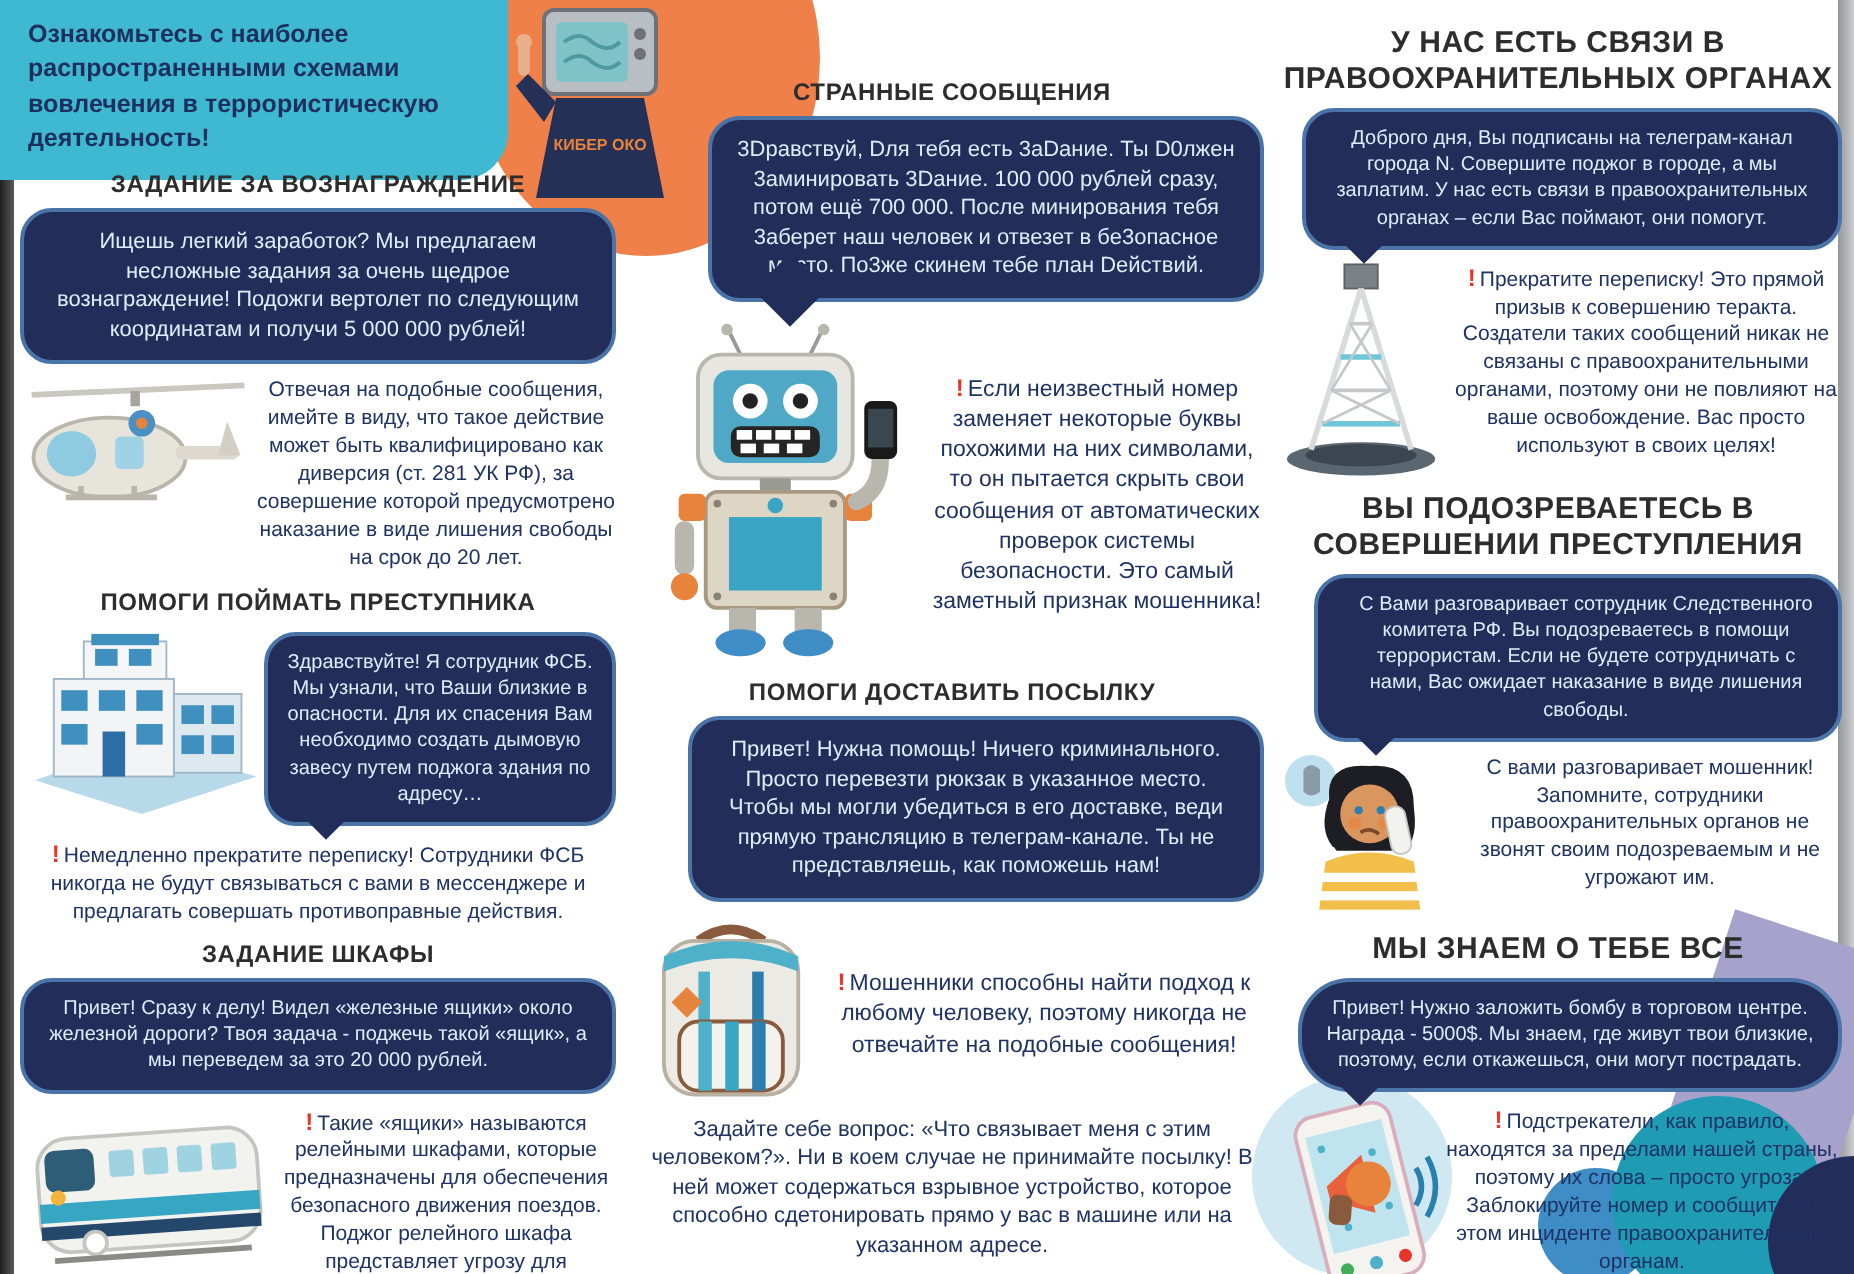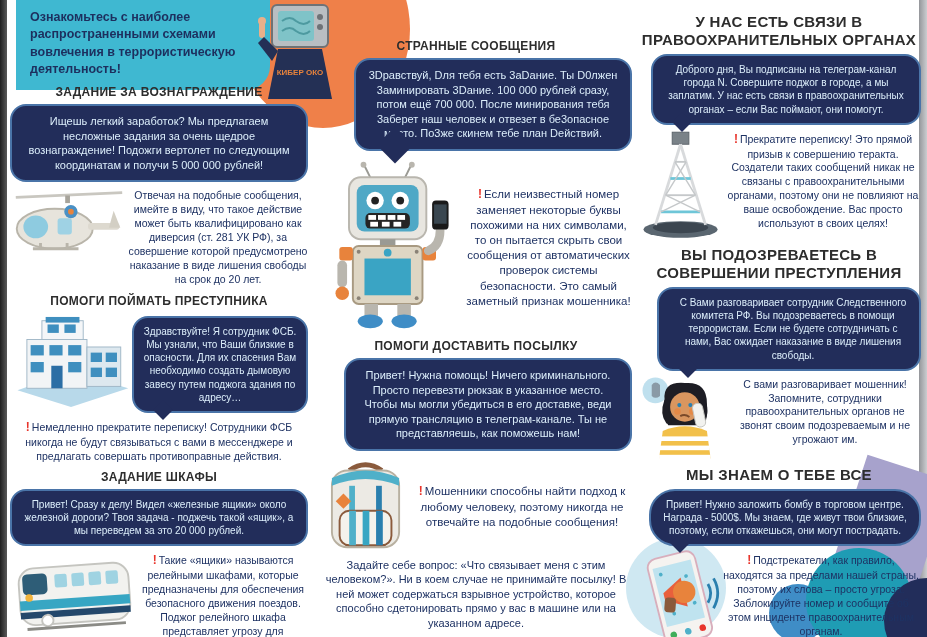--- a/index.html
+++ b/index.html
@@ -19,21 +19,21 @@
     background:#a7a2cc;transform:rotate(18deg);z-index:1;}
   .shape-lightblue{position:absolute;left:626px;top:538px;width:100px;height:100px;
     border-radius:50%;background:#cfe8f2;z-index:1;}
   .shape-blue{position:absolute;left:769px;top:584px;width:58px;height:58px;
     border-radius:50%;background:#3f8dc6;z-index:1;}
   .shape-teal{position:absolute;left:806px;top:548px;width:106px;height:106px;
     border-radius:50%;background:#1f9cb4;z-index:1;}
   .shape-navy{position:absolute;left:884px;top:578px;width:86px;height:86px;
     border-radius:50%;background:#222d5a;z-index:1;}
   
-  .intro-box{position:absolute;left:16px;top:0;width:230px;background:#3fb8d1;
+  .intro-box{position:absolute;left:0;top:0;width:230px;background:#3fb8d1;
     border-radius:0 0 24px 0;padding:9px 10px 12px 14px;z-index:3;
     color:#1d2f5e;font-size:12.5px;font-weight:bold;line-height:1.38;}
   .character{position:absolute;left:248px;top:1px;z-index:4;}
   
   .col{position:absolute;display:flex;flex-direction:column;z-index:5;}
   #col-left{left:10px;top:82px;width:298px;}
   #col-mid{left:320px;top:36px;width:312px;}
   #col-right{left:637px;top:10px;width:284px;}
   .h{font-weight:bold;color:#2d2d2d;text-align:center;font-size:12px;
     letter-spacing:.3px;margin:3px 0;line-height:1.2;}

